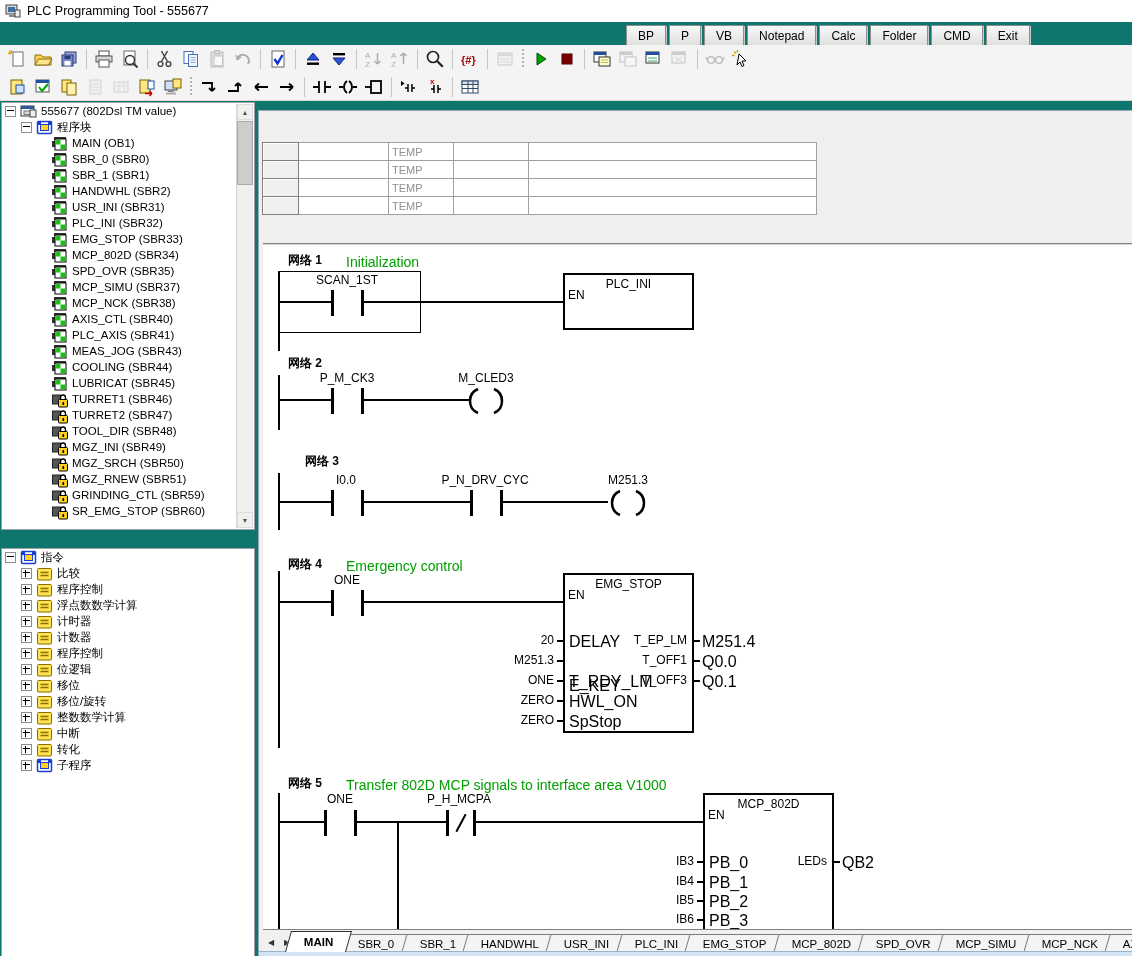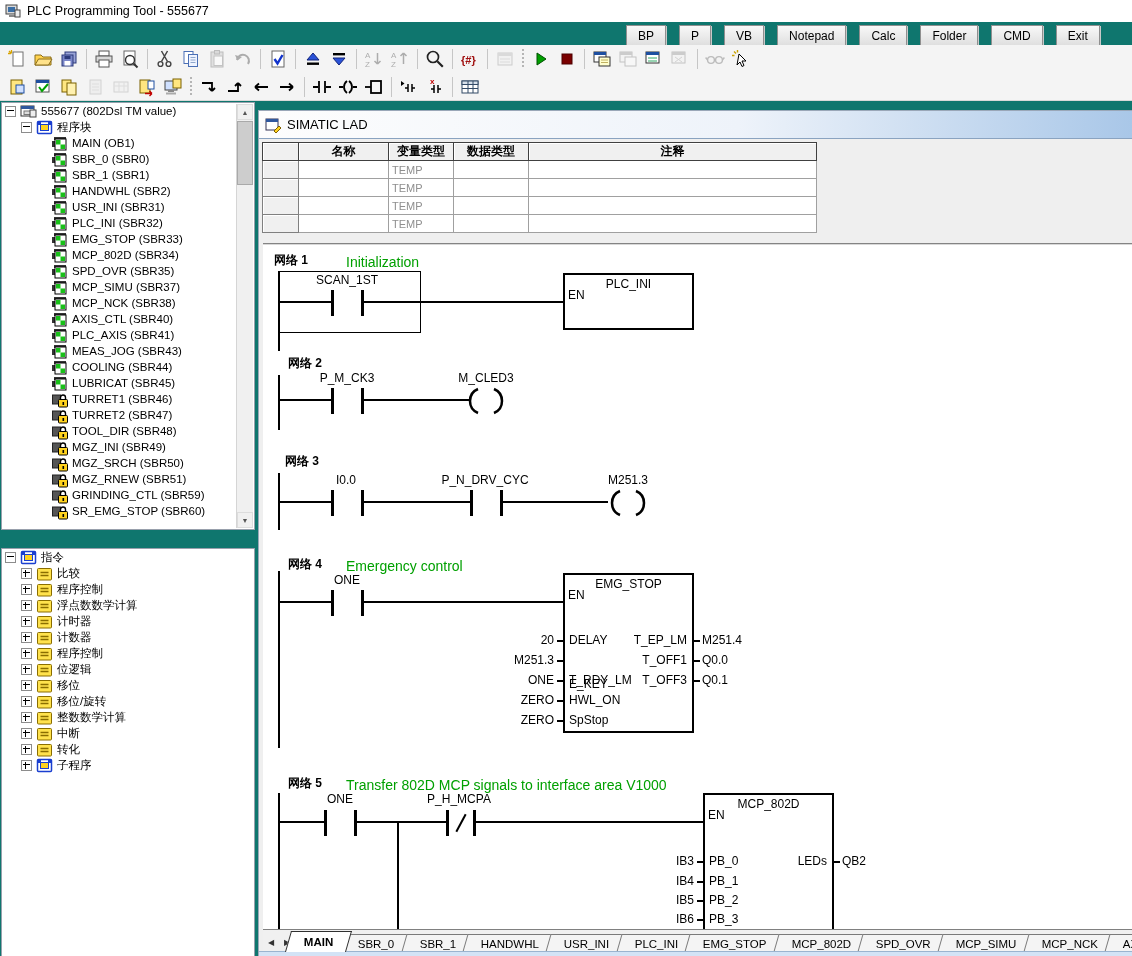--- a/index.html
+++ b/index.html
@@ -6,21 +6,21 @@
   body{width:1132px;height:956px;overflow:hidden;background:#f0f0f0;
        font-family:"Liberation Sans","DejaVu Sans",sans-serif;color:#000;}
   #app{position:relative;width:1132px;height:956px;background:#0f766e;}
 
   
   #titlebar{position:absolute;left:0;top:0;width:100%;height:22px;background:#fff;
             display:flex;align-items:center;padding-left:5px;box-sizing:border-box;}
   #titlebar .ttext{font-size:12.5px;margin-left:6px;}
   #menubar{position:absolute;left:0;top:22px;width:100%;height:23px;background:#fff;display:flex;align-items:center;}
   .menu-item{font-size:12.5px;padding:0 13px;height:23px;line-height:23px;cursor:default;}
-  #quickbtns{position:absolute;left:626px;top:25px;display:flex;gap:13px;}
+  #quickbtns{position:absolute;left:626px;top:25px;display:flex;gap:3px;}
   .qbtn{height:20px;padding:0 11px;font-size:12px;line-height:20px;background:linear-gradient(#f8f8f8,#dedede);
         border:1px solid #8f8f8f;box-shadow:1px 1px 0 #c9c9c9;cursor:default;white-space:nowrap;}
   .toolbar{position:absolute;left:0;width:100%;height:28px;background:#f4f4f4;display:flex;align-items:center;padding-left:4px;box-sizing:border-box;}
   #toolbar1{top:45px;}
   #toolbar2{top:73px;border-bottom:1px solid #d9d9d9;}
   .tbtn{width:26px;height:24px;display:flex;align-items:center;justify-content:center;border:1px solid transparent;background:transparent;padding:0;}
   .tbtn.disabled{filter:grayscale(1) opacity(.45);}
   .tsep{width:1px;height:20px;background:#c6c6c6;margin:0 4px;flex:none;}
   .tsep.dot{width:2px;background:repeating-linear-gradient(#b5b5b5 0 2px,transparent 2px 4px);}
 
@@ -62,21 +62,21 @@
   .cbar{position:absolute;width:3px;height:26px;background:#000;}
   .slash{position:absolute;width:2px;height:20px;background:#000;transform:rotate(28deg);}
   .netlabel{position:absolute;font-size:12px;font-weight:bold;white-space:nowrap;}
   .netcomment{position:absolute;font-size:14px;color:#00a000;white-space:nowrap;}
   .oplabel{position:absolute;transform:translateX(-50%);font-size:12px;white-space:nowrap;}
   .selbox{position:absolute;border:1px solid #000;}
   .fbox{position:absolute;border:2px solid #000;background:#fff;box-sizing:border-box;}
   .fbox .ftitle{text-align:center;font-size:12px;margin-top:2px;}
   .fbox .en{position:absolute;left:3px;top:13px;font-size:12px;}
   .pv{position:absolute;font-size:12px;text-align:right;white-space:nowrap;}
-  .pn,.pvo{position:absolute;font-size:12px;white-space:nowrap;}
+  .pn,.pvo{position:absolute;font-size:16px;white-space:nowrap;}
   .pno{position:absolute;font-size:12px;text-align:left;white-space:nowrap;}
   .tick{position:absolute;width:6px;height:2px;background:#000;}
   .coilsvg{position:absolute;}
 
   
   #tabbar{position:absolute;left:4px;right:0;top:818px;height:22px;background:#f0f0f0;
           border-top:1px solid #808080;display:flex;align-items:flex-end;overflow:hidden;}
   .tscroll{width:16px;height:20px;display:flex;align-items:center;justify-content:center;font-size:8px;color:#333;flex:none;}
   .tab{position:relative;height:17px;margin-left:-7px;padding:0 15px;background:#f4f4f4;border:1px solid #7a7a7a;border-bottom:none;
        transform:skewX(-16deg);display:flex;align-items:center;flex:none;}
@@ -773,44 +773,36 @@
               <rect x="4.5" y="5.5" width="8" height="6" fill="#ffd21e" stroke="#1a3fd0"></rect>
               <rect x="1.5" y="2.5" width="3.5" height="3.5" fill="#1a3fd0"></rect>
               <rect x="12" y="2.5" width="3.5" height="3.5" fill="#1a3fd0"></rect>
             </svg></span>
           <span>子程序</span>
         </div>
       </div>
   </div>
 
   <div id="ladwin">
-    <div id="ladtitle">
-      <svg width="16" height="16" viewBox="0 0 16 16">
-        <rect x="1" y="2" width="12" height="11" fill="#fff" stroke="#335"></rect>
-        <rect x="1" y="2" width="12" height="3" fill="#30589e"></rect>
-        <path d="M9 14 L14 9 l2 2 -5 5z" fill="#ffd21e" stroke="#806000"></path>
-      </svg>
-      <span class="ttext">SIMATIC LAD</span>
-    </div>
 
     <table id="vartable">
       <colgroup>
           <col style="width:36px">
           <col style="width:90px">
           <col style="width:65px">
           <col style="width:75px">
           <col style="width:288px">
         </colgroup>
       <tbody id="vtbody">
-          <tr class="hdr">
-            <td></td>
-            <td>名称</td>
-            <td>变量类型</td>
-            <td>数据类型</td>
-            <td>注释</td>
+          <tr>
+            <td class="rowhdr"></td>
+            <td></td>
+            <td class="temp">TEMP</td>
+            <td></td>
+            <td></td>
           </tr>
           <tr>
             <td class="rowhdr"></td>
             <td></td>
             <td class="temp">TEMP</td>
             <td></td>
             <td></td>
           </tr>
           <tr>
             <td class="rowhdr"></td>
@@ -819,34 +811,27 @@
             <td></td>
             <td></td>
           </tr>
           <tr>
             <td class="rowhdr"></td>
             <td></td>
             <td class="temp">TEMP</td>
             <td></td>
             <td></td>
           </tr>
-          <tr>
-            <td class="rowhdr"></td>
-            <td></td>
-            <td class="temp">TEMP</td>
-            <td></td>
-            <td></td>
-          </tr>
         </tbody>
     </table>
 
     <div id="ladcanvas">
 
       <div>
-        <span class="netlabel" style="left:11px;top:7px">网络 1</span>
+        <span class="netlabel" style="left:25px;top:7px">网络 1</span>
         <span class="netcomment" style="left: 83px; top: 9px; color: rgb(0, 160, 0);">Initialization</span>
         <div class="vwire" style="left:15px;top:26px;height:80px"></div>
         <div class="selbox" style="left:15px;top:26px;width:141px;height:60px"></div>
         <div class="wire" style="left:15px;top:56px;width:53px"></div>
         <div class="cbar" style="left:68px;top:45px"></div>
         <div class="cbar" style="left:98px;top:45px"></div>
         <span class="oplabel" style="left:84px;top:28px">SCAN_1ST</span>
         <div class="wire" style="left:101px;top:56px;width:199px"></div>
         <div class="fbox" style="left:300px;top:28px;width:131px;height:57px">
           <div class="ftitle">PLC_INI</div>
@@ -863,21 +848,21 @@
         <span class="oplabel" style="left:84px;top:126px">P_M_CK3</span>
         <div class="wire" style="left:101px;top:154px;width:105px"></div>
         <svg class="coilsvg" style="left:203px;top:141px" width="40" height="30">
           <path d="M12 3 A13 13 0 0 0 12 27" stroke="#000" stroke-width="2.5" fill="none"></path>
           <path d="M28 3 A13 13 0 0 1 28 27" stroke="#000" stroke-width="2.5" fill="none"></path>
         </svg>
         <span class="oplabel" style="left:223px;top:126px">M_CLED3</span>
       </div>
 
       <div>
-        <span class="netlabel" style="left:22px;top:208px">网络 3</span>
+        <span class="netlabel" style="left:42px;top:208px">网络 3</span>
         <div class="vwire" style="left:15px;top:228px;height:57px"></div>
         <div class="wire" style="left:15px;top:256px;width:53px"></div>
         <div class="cbar" style="left:68px;top:245px"></div>
         <div class="cbar" style="left:98px;top:245px"></div>
         <span class="oplabel" style="left:83px;top:228px">I0.0</span>
         <div class="wire" style="left:101px;top:256px;width:106px"></div>
         <div class="cbar" style="left:207px;top:245px"></div>
         <div class="cbar" style="left:237px;top:245px"></div>
         <span class="oplabel" style="left:222px;top:228px">P_N_DRV_CYC</span>
         <div class="wire" style="left:240px;top:256px;width:105px"></div>

